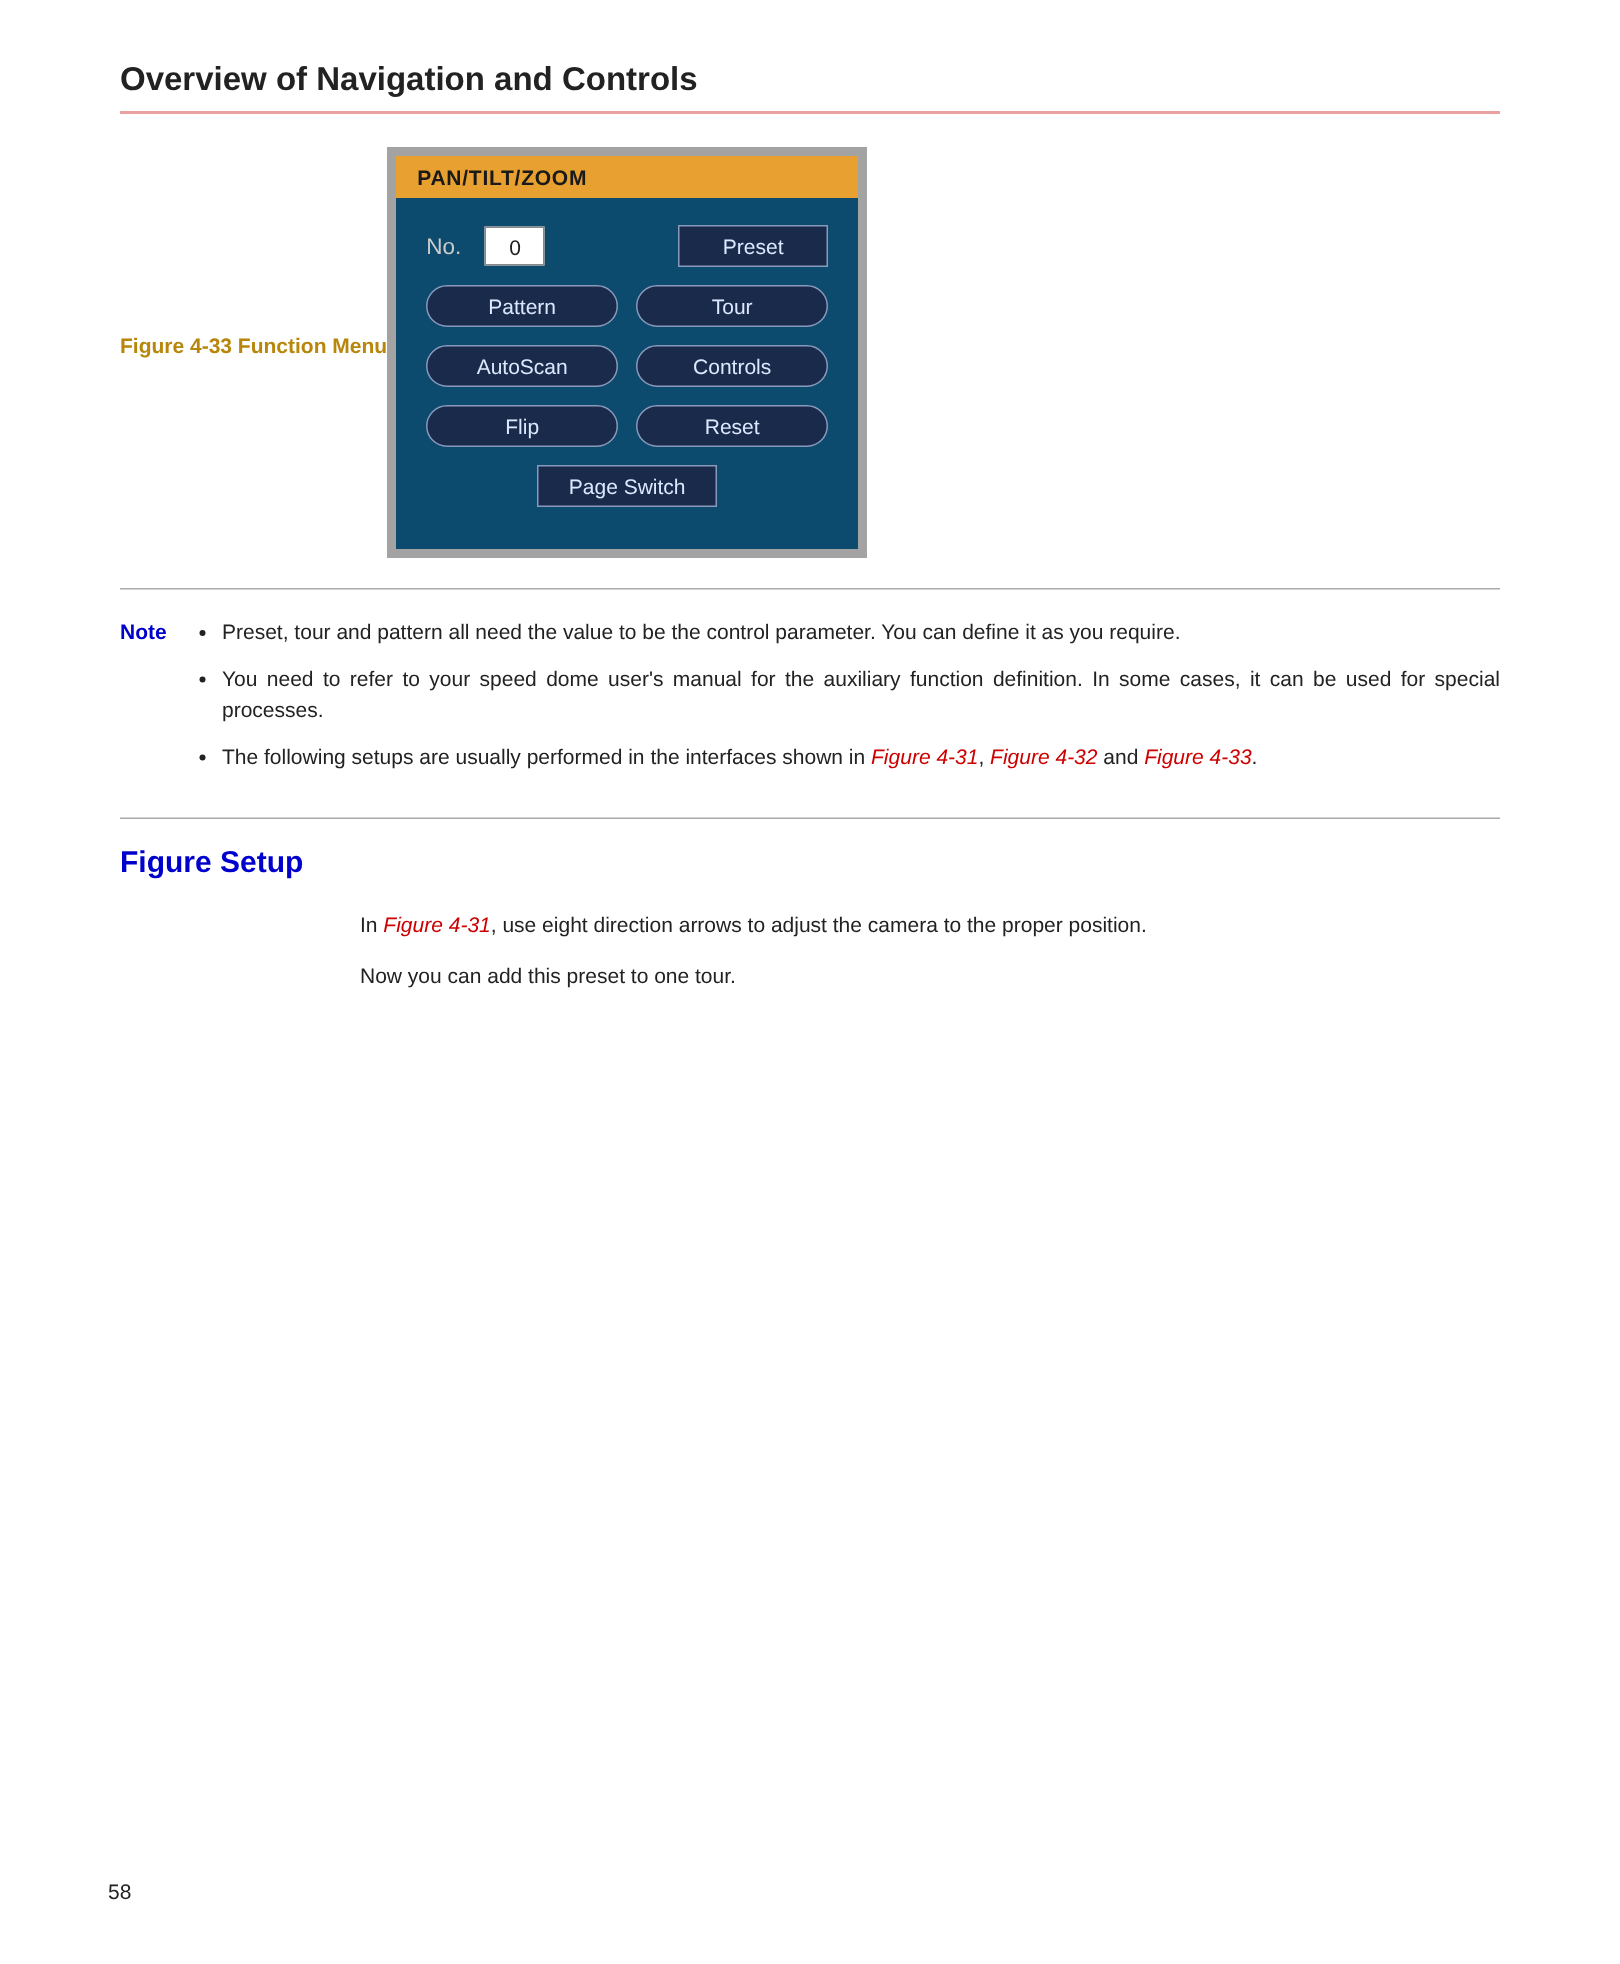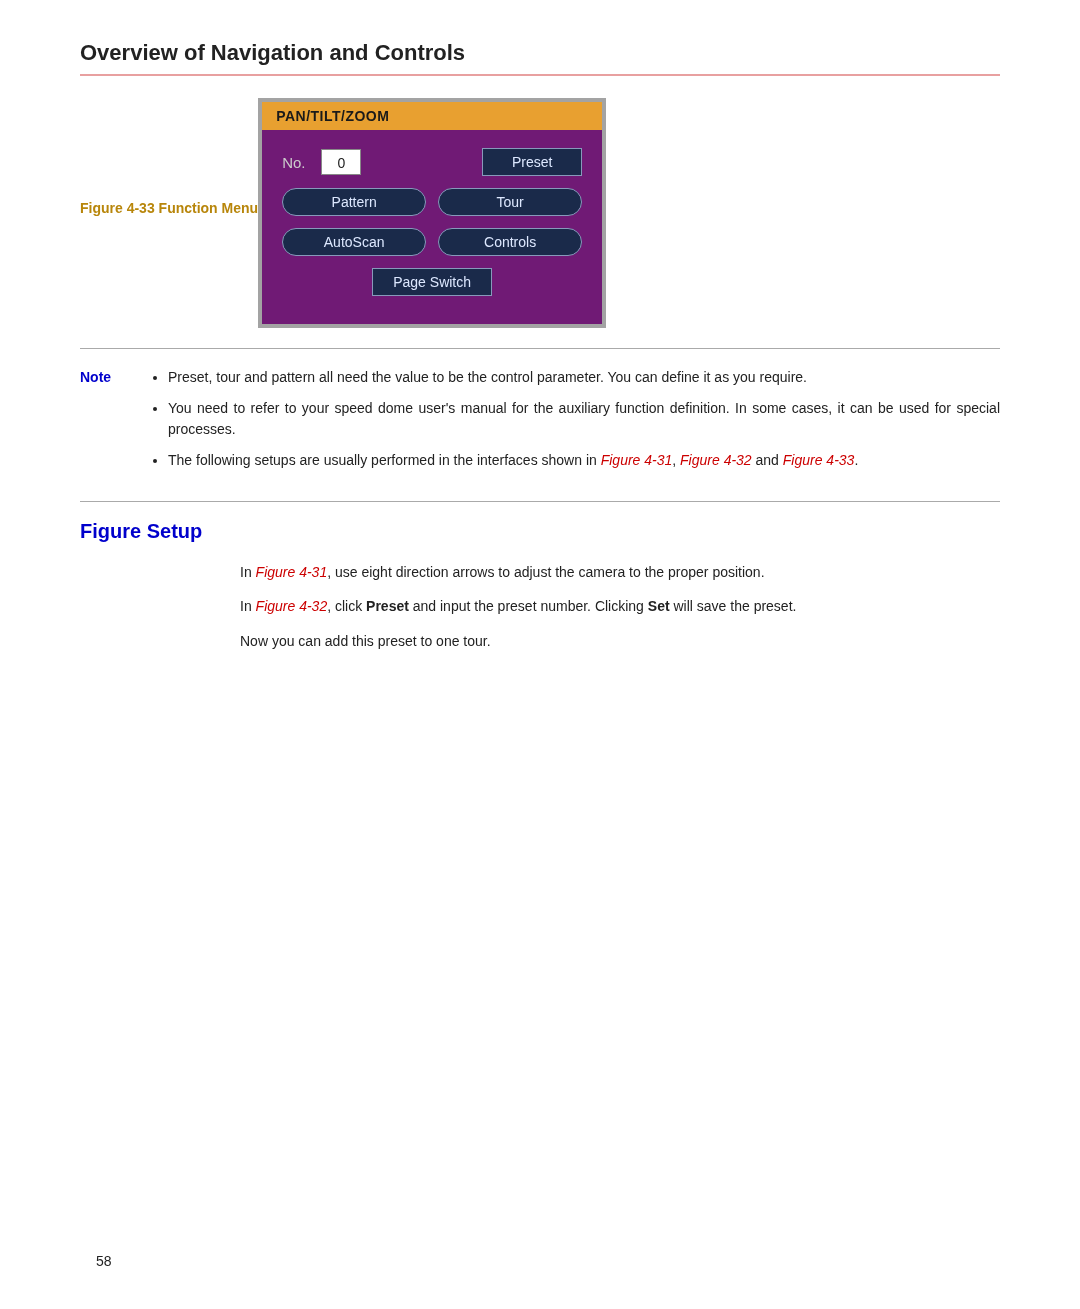--- a/index.html
+++ b/index.html
@@ -34,23 +34,23 @@
 
     .figure-caption {
       font-size: 14px;
       font-weight: bold;
       color: #b8860b;
       margin-bottom: 10px;
       align-self: center;
     }
 
     .menu-panel {
-      background: #701a75;
-      border: 4px solid #a3a3a3;
-      width: 348px;
+      background: #0c4a6e;
+      border: 6px solid #a3a3a3;
+      width: 320px;
       padding-bottom: 18px;
     }
 
     .menu-header {
       background: #e8a030;
       color: #1a1a1a;
       font-weight: bold;
       font-size: 14px;
       padding: 6px 14px;
       letter-spacing: 0.5px;
@@ -133,21 +133,20 @@
     }
 
     .divider {
       border: none;
       border-top: 1px solid #aaa;
       margin: 18px 0;
     }
 
     .note-section {
       display: flex;
-      gap: 20px;
       margin-bottom: 20px;
     }
 
     .note-label {
       font-weight: bold;
       color: #0000cc;
       font-size: 14px;
       min-width: 50px;
       padding-top: 2px;
     }
@@ -188,21 +187,21 @@
     .section-body p {
       font-size: 14px;
       line-height: 1.6;
       margin-bottom: 12px;
       text-align: left;
     }
 
     .page-number {
       position: absolute;
       bottom: 40px;
-      left: 96px;
+      left: 72px;
       font-size: 14px;
       color: #222;
     }
   </style>
 </head>
 <body>
 
 <div class="page-header">
   <h1 class="page-title">Overview of Navigation and Controls</h1>
 </div>
@@ -224,20 +223,24 @@
       <div class="menu-row-two">
         <div class="menu-btn half">Pattern</div>
         <div class="menu-btn half">Tour</div>
       </div>
 
       <div class="menu-row-two">
         <div class="menu-btn half">AutoScan</div>
         <div class="menu-btn half">Controls</div>
       </div>
 
+      <div class="menu-row-two">
+        <div class="menu-btn half">Flip</div>
+        <div class="menu-btn half">Reset</div>
+      </div>
 
       <div class="menu-row centered">
         <div class="page-switch-btn">Page Switch</div>
       </div>
 
     </div>
   </div>
 </div>
 
 <hr class="divider">
@@ -261,20 +264,17 @@
 
 <hr class="divider">
 
 <div>
   <h2 class="section-title">Figure Setup</h2>
 
   <div class="section-body">
     <p>
       In <span class="red-link">Figure 4-31</span>, use eight direction arrows to adjust the camera to the proper position.
     </p>
-    <p>
-      In <span class="red-link">Figure 4-32</span>, click <strong>Preset</strong> and input the preset number. Clicking <strong>Set</strong> will save the preset.
-    </p>
     <p>Now you can add this preset to one tour.</p>
   </div>
 </div>
 
 <div class="page-number">58</div>
 
 </body></html>

